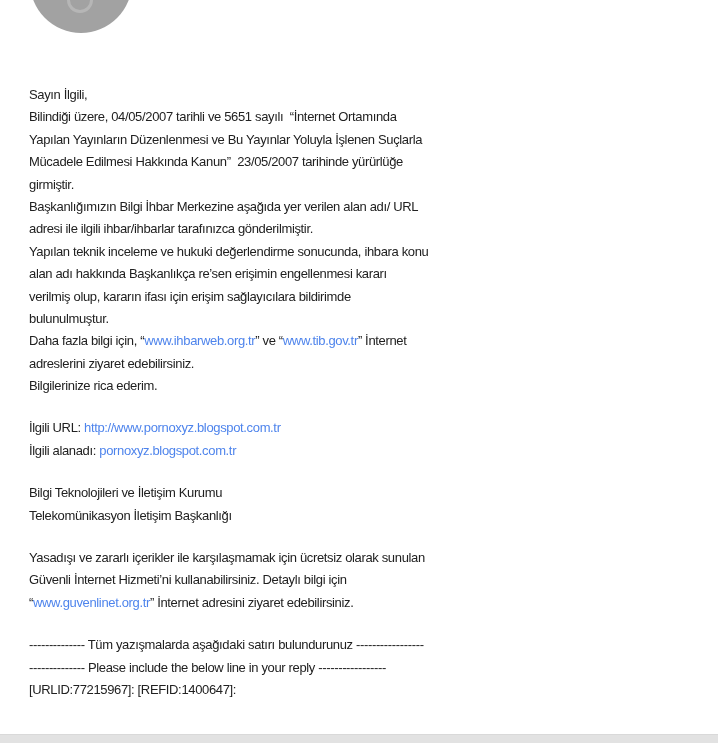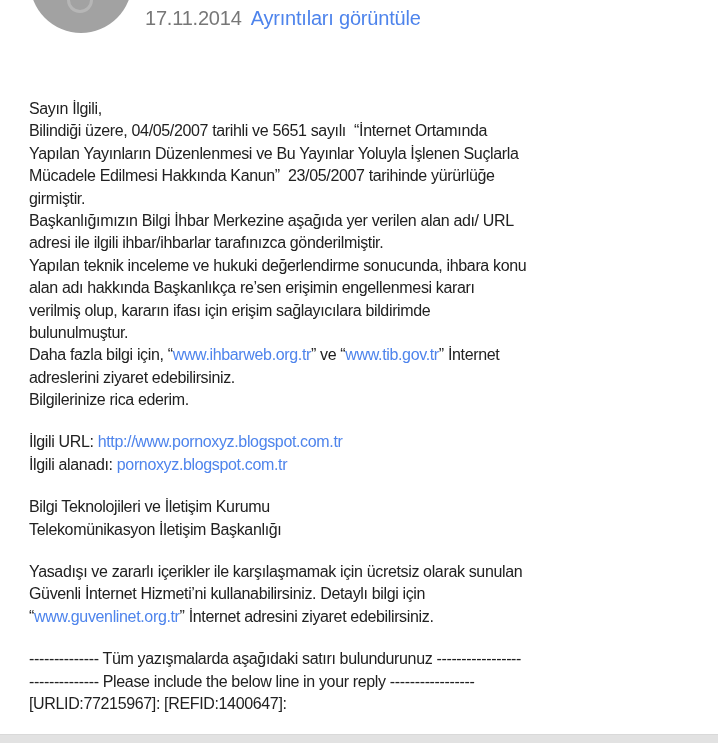--- a/index.html
+++ b/index.html
@@ -29,24 +29,23 @@
     position:absolute;left:145px;top:7px;
     display:flex;gap:9px;
     font-size:20px;letter-spacing:-0.2px;white-space:pre;
   }
   .date{color:var(--date,#777)}
   .details{color:var(--link,#4e84ec);cursor:pointer}
 
   
   .email-body{
     position:absolute;left:29px;top:84px;width:666px;
-    font-size:16px;line-height:22.4px;letter-spacing:-0.35px;
+    font-size:13px;line-height:22.4px;letter-spacing:-0.35px;
     color:var(--text,#212121);
     white-space:pre;
-    margin-top:14px;
   }
   .body-line{height:22.4px;overflow:hidden}
   .blank-line{height:20px}
   .link{color:var(--link,#4e84ec);cursor:pointer}
 
   
   .bottom-bar{
     position:absolute;left:0;bottom:0;width:100%;height:8px;
     background:var(--bottom-bar,#e2e2e2);
     border-top:1px solid #d9d9d9;box-sizing:content-box;
@@ -54,22 +53,18 @@
 </style>
 </head>
 <body>
 
 <div class="screen">
 
   <div class="avatar">
     <div class="avatar-head"></div>
   </div>
 
-  <div class="header-row">
-    <span class="date">17.11.2014</span>
-    <span class="details">Ayrıntıları görüntüle</span>
-  </div>
 
   <div class="email-body"><div class="body-line"><span>Sayın İlgili,</span></div><div class="body-line"><span>Bilindiği üzere, 04/05/2007 tarihli ve 5651 sayılı  “İnternet Ortamında</span></div><div class="body-line"><span>Yapılan Yayınların Düzenlenmesi ve Bu Yayınlar Yoluyla İşlenen Suçlarla</span></div><div class="body-line"><span>Mücadele Edilmesi Hakkında Kanun”  23/05/2007 tarihinde yürürlüğe</span></div><div class="body-line"><span>girmiştir.</span></div><div class="body-line"><span>Başkanlığımızın Bilgi İhbar Merkezine aşağıda yer verilen alan adı/ URL</span></div><div class="body-line"><span>adresi ile ilgili ihbar/ihbarlar tarafınızca gönderilmiştir.</span></div><div class="body-line"><span>Yapılan teknik inceleme ve hukuki değerlendirme sonucunda, ihbara konu</span></div><div class="body-line"><span>alan adı hakkında Başkanlıkça re’sen erişimin engellenmesi kararı</span></div><div class="body-line"><span>verilmiş olup, kararın ifası için erişim sağlayıcılara bildirimde</span></div><div class="body-line"><span>bulunulmuştur.</span></div><div class="body-line"><span>Daha fazla bilgi için, “</span><span class="link">www.ihbarweb.org.tr</span><span>” ve “</span><span class="link">www.tib.gov.tr</span><span>” İnternet</span></div><div class="body-line"><span>adreslerini ziyaret edebilirsiniz.</span></div><div class="body-line"><span>Bilgilerinize rica ederim.</span></div><div class="blank-line"></div><div class="body-line"><span>İlgili URL: </span><span class="link">http://www.pornoxyz.blogspot.com.tr</span></div><div class="body-line"><span>İlgili alanadı: </span><span class="link">pornoxyz.blogspot.com.tr</span></div><div class="blank-line"></div><div class="body-line"><span>Bilgi Teknolojileri ve İletişim Kurumu</span></div><div class="body-line"><span>Telekomünikasyon İletişim Başkanlığı</span></div><div class="blank-line"></div><div class="body-line"><span>Yasadışı ve zararlı içerikler ile karşılaşmamak için ücretsiz olarak sunulan</span></div><div class="body-line"><span>Güvenli İnternet Hizmeti’ni kullanabilirsiniz. Detaylı bilgi için</span></div><div class="body-line"><span>“</span><span class="link">www.guvenlinet.org.tr</span><span>” İnternet adresini ziyaret edebilirsiniz.</span></div><div class="blank-line"></div><div class="body-line"><span>-------------- Tüm yazışmalarda aşağıdaki satırı bulundurunuz -----------------</span></div><div class="body-line"><span>-------------- Please include the below line in your reply -----------------</span></div><div class="body-line"><span>[URLID:77215967]: [REFID:1400647]:</span></div></div>
 
   <div class="bottom-bar"></div>
 
 </div>
 
 </body></html>

